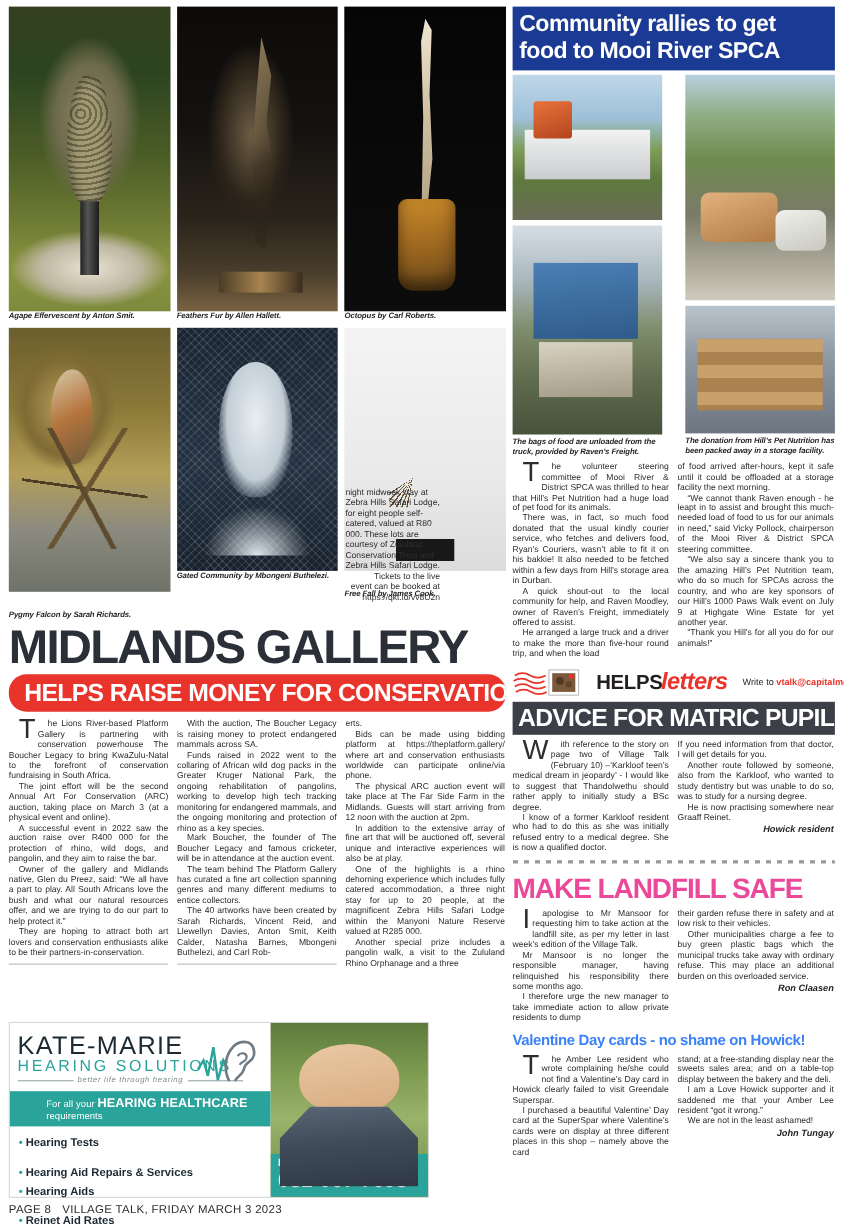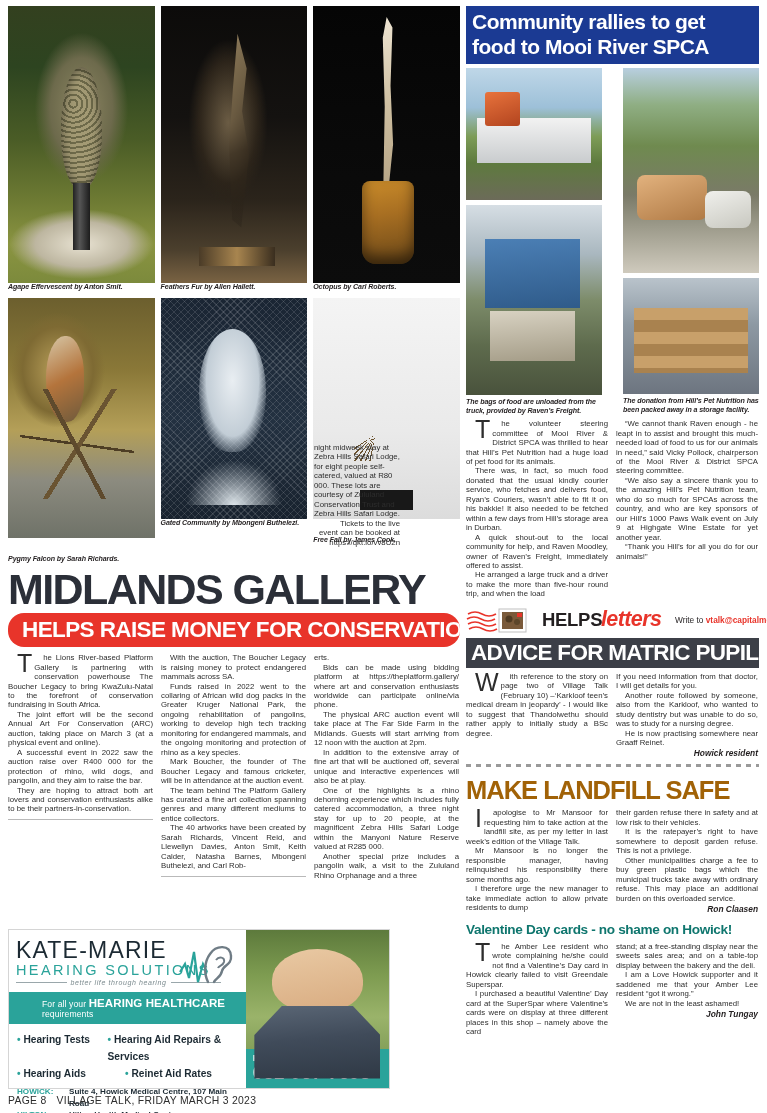--- a/index.html
+++ b/index.html
@@ -193,21 +193,21 @@
     content:""; flex:1; height:1px; background:#9aa7ab;
   }
   .ear { position:absolute; right:12px; top:8px; width:60px; height:52px; }
   .ad-band {
     margin-top: 6px; background: #2aa39a; color:#fff;
     font-size: 9px; padding: 5px 8px; letter-spacing: .1px;
   }
   .ad-band b { font-size: 11.5px; }
   .ad-band .sm { font-size: 8.6px; padding-left: 25px; }
   .ad-list { padding: 7px 8px 0 8px; }
-  .ad-list .row { display:flex; gap: 10px; font-size: 10.2px; font-weight: bold; color:#1c2a33; line-height: 17px;}
+  .ad-list .row { display:flex; gap: 10px; font-size: 10.2px; font-weight: bold; color:#1c2a33; line-height: 17px; flex-direction: column;}
   .ad-list .row span::before { content:"• "; color:#2aa39a; }
   .ad-list .row .it1 { width: 98px; }
   .ad-contacts { padding: 4px 8px 0 8px; display: grid; grid-template-columns: 52px 1fr; row-gap: 0px; }
   .ad-contacts .k { color:#2aa39a; font-weight:bold; font-size:8.1px; line-height:11.6px; }
   .ad-contacts .v { color:#1c2a33; font-weight:bold; font-size:8.1px; line-height:11.6px; }
 
   .ad-right { width: 144px; position: relative; overflow:hidden;
     background: linear-gradient(180deg,#5d7a3c 0%, #7d9b50 28%, #9ab36a 55%, #6d8a48 100%);
   }
   .ad-portrait::before {
@@ -295,25 +295,25 @@
   .letters-write b { color: #e8342a; }
 
   .blk-head {
     background: #3c3f47; color:#fff;
     font-weight: bold; font-size: 22.5px; line-height: 25px;
     letter-spacing: -0.7px; padding: 2px 5px 3px 5px; margin-top: 2px;
     white-space: nowrap; overflow:hidden;
   }
   .plain-head {
     font-weight: bold; font-size: 25.5px; line-height: 28px;
-    letter-spacing: -1px; color:#a16207; margin-top: 9px;
+    letter-spacing: -1px; color:#ec4899; margin-top: 9px;
   }
   .sub-head {
     font-weight: bold; font-size: 13.6px; line-height: 16px;
-    letter-spacing: -.35px; color:#0f766e; margin-top: 8px;
+    letter-spacing: -.35px; color:#3b82f6; margin-top: 8px;
   }
   .rcols { display:flex; gap: 8px; margin-top: 4px; }
   .rcol { width: 142px; }
   .sig { text-align: right; font-weight: bold; font-style: italic; font-size: 8.4px; margin-top: 1px; color:#231f20; }
   .dots { margin-top: 6px; height: 3px;
     background: repeating-linear-gradient(90deg,#9a9a9a 0 5px, rgba(0,0,0,0) 5px 10px); }
 </style>
 </head>
 <body>
 
@@ -352,20 +352,21 @@
     </div>
 
     <div class="mid-head">MIDLANDS GALLERY</div>
     <div class="mid-sub">HELPS RAISE MONEY FOR CONSERVATION</div>
 
     <div class="body-cols">
       <div class="bcol">
         <p class="dropcap">The Lions River-based Platform Gallery is partnering with conservation powerhouse The Boucher Legacy to bring KwaZulu-Natal to the forefront of conservation fundraising in South Africa.</p>
         <p>The joint effort will be the second Annual Art For Conservation (ARC) auction, taking place on March 3 (at a physical event and online).</p>
         <p>A successful event in 2022 saw the auction raise over R400 000 for the protection of rhino, wild dogs, and pangolin, and they aim to raise the bar.</p>
+        <p>Owner of the gallery and Midlands native, Glen du Preez, said: “We all have a part to play. All South Africans love the bush and what our natural resources offer, and we are trying to do our part to help protect it.”</p>
         <p>They are hoping to attract both art lovers and conservation enthusiasts alike to be their partners-in-conservation.</p>
         <div class="rule-thin"></div>
       </div>
       <div class="bcol">
         <p>With the auction, The Boucher Legacy is raising money to protect endangered mammals across SA.</p>
         <p>Funds raised in 2022 went to the collaring of African wild dog packs in the Greater Kruger National Park, the ongoing rehabilitation of pangolins, working to develop high tech tracking monitoring for endangered mammals, and the ongoing monitoring and protection of rhino as a key species.</p>
         <p>Mark Boucher, the founder of The Boucher Legacy and famous cricketer, will be in attendance at the auction event.</p>
         <p>The team behind The Platform Gallery has curated a fine art collection spanning genres and many different mediums to entice collectors.</p>
         <p>The 40 artworks have been created by Sarah Richards, Vincent Reid, and Llewellyn Davies, Anton Smit, Keith Calder, Natasha Barnes, Mbongeni Buthelezi, and Carl Rob-</p>
         <div class="rule-thin"></div>
@@ -451,20 +452,21 @@
     </div>
 
     <div class="rcols">
       <div class="rcol">
         <p class="dropcap">The volunteer steering committee of Mooi River &amp; District SPCA was thrilled to hear that Hill’s Pet Nutrition had a huge load of pet food for its animals.</p>
         <p>There was, in fact, so much food donated that the usual kindly courier service, who fetches and delivers food, Ryan’s Couriers, wasn’t able to fit it on his bakkie! It also needed to be fetched within a few days from Hill’s storage area in Durban.</p>
         <p>A quick shout-out to the local community for help, and Raven Moodley, owner of Raven’s Freight, immediately offered to assist.</p>
         <p>He arranged a large truck and a driver to make the more than five-hour round trip, and when the load</p>
       </div>
       <div class="rcol">
+        <p class="noind">of food arrived after-hours, kept it safe until it could be offloaded at a storage facility the next morning.</p>
         <p>“We cannot thank Raven enough - he leapt in to assist and brought this much-needed load of food to us for our animals in need,” said Vicky Pollock, chairperson of the Mooi River &amp; District SPCA steering committee.</p>
         <p>“We also say a sincere thank you to the amazing Hill’s Pet Nutrition team, who do so much for SPCAs across the country, and who are key sponsors of our Hill’s 1000 Paws Walk event on July 9 at Highgate Wine Estate for yet another year.</p>
         <p>“Thank you Hill’s for all you do for our animals!”</p>
       </div>
     </div>
 
     <div class="letters-bar">
       <svg class="letters-stamp" viewBox="0 0 74 26">
         <path d="M2 6 q7 -4 14 0 q7 4 14 0" fill="none" stroke="#e8342a" stroke-width="1.6"></path>
         <path d="M1 11 q7 -4 14 0 q7 4 14 0" fill="none" stroke="#e8342a" stroke-width="1.6"></path>
@@ -480,40 +482,40 @@
       <div class="letters-letters">letters</div>
       <div class="letters-write">
         <span>Write to </span><b>vtalk@capitalmedia.co.za</b>
       </div>
     </div>
 
     <div class="blk-head">ADVICE FOR MATRIC PUPIL</div>
     <div class="rcols">
       <div class="rcol">
         <p class="dropcap">With reference to the story on page two of Village Talk (February 10) –‘Karkloof teen’s medical dream in jeopardy’ - I would like to suggest that Thandolwethu should rather apply to initially study a BSc degree.</p>
+        <p>I know of a former Karkloof resident who had to do this as she was initially refused entry to a medical degree. She is now a qualified doctor.</p>
       </div>
       <div class="rcol">
         <p class="noind">If you need information from that doctor, I will get details for you.</p>
         <p>Another route followed by someone, also from the Karkloof, who wanted to study dentistry but was unable to do so, was to study for a nursing degree.</p>
         <p>He is now practising somewhere near Graaff Reinet.</p>
         <div class="sig">Howick resident</div>
       </div>
     </div>
     <div class="dots"></div>
 
     <div class="plain-head">MAKE LANDFILL SAFE</div>
     <div class="rcols">
       <div class="rcol">
         <p class="dropcap">I apologise to Mr Mansoor for requesting him to take action at the landfill site, as per my letter in last week’s edition of the Village Talk.</p>
         <p>Mr Mansoor is no longer the responsible manager, having relinquished his responsibility there some months ago.</p>
         <p>I therefore urge the new manager to take immediate action to allow private residents to dump</p>
       </div>
       <div class="rcol">
         <p class="noind">their garden refuse there in safety and at low risk to their vehicles.</p>
-        <p>It is the ratepayer’s right to have somewhere to deposit garden refuse. This is not a privilege.</p>
         <p>Other municipalities charge a fee to buy green plastic bags which the municipal trucks take away with ordinary refuse. This may place an additional burden on this overloaded service.</p>
         <div class="sig">Ron Claasen</div>
       </div>
     </div>
 
     <div class="sub-head">Valentine Day cards - no shame on Howick!</div>
     <div class="rcols">
       <div class="rcol">
         <p class="dropcap">The Amber Lee resident who wrote complaining he/she could not find a Valentine’s Day card in Howick clearly failed to visit Greendale Superspar.</p>
         <p>I purchased a beautiful Valentine’ Day card at the SuperSpar where Valentine’s cards were on display at three different places in this shop – namely above the card</p>

